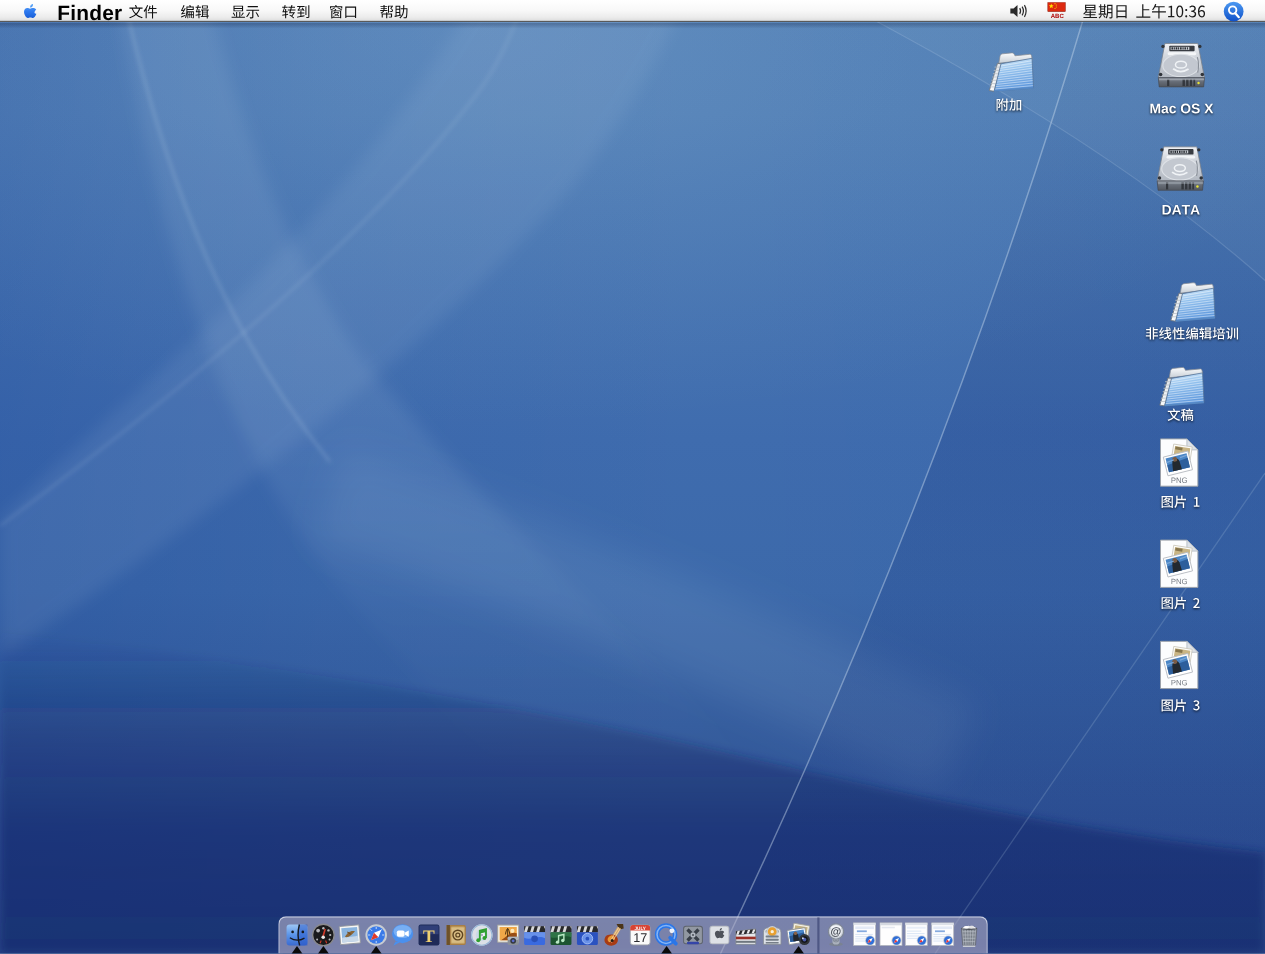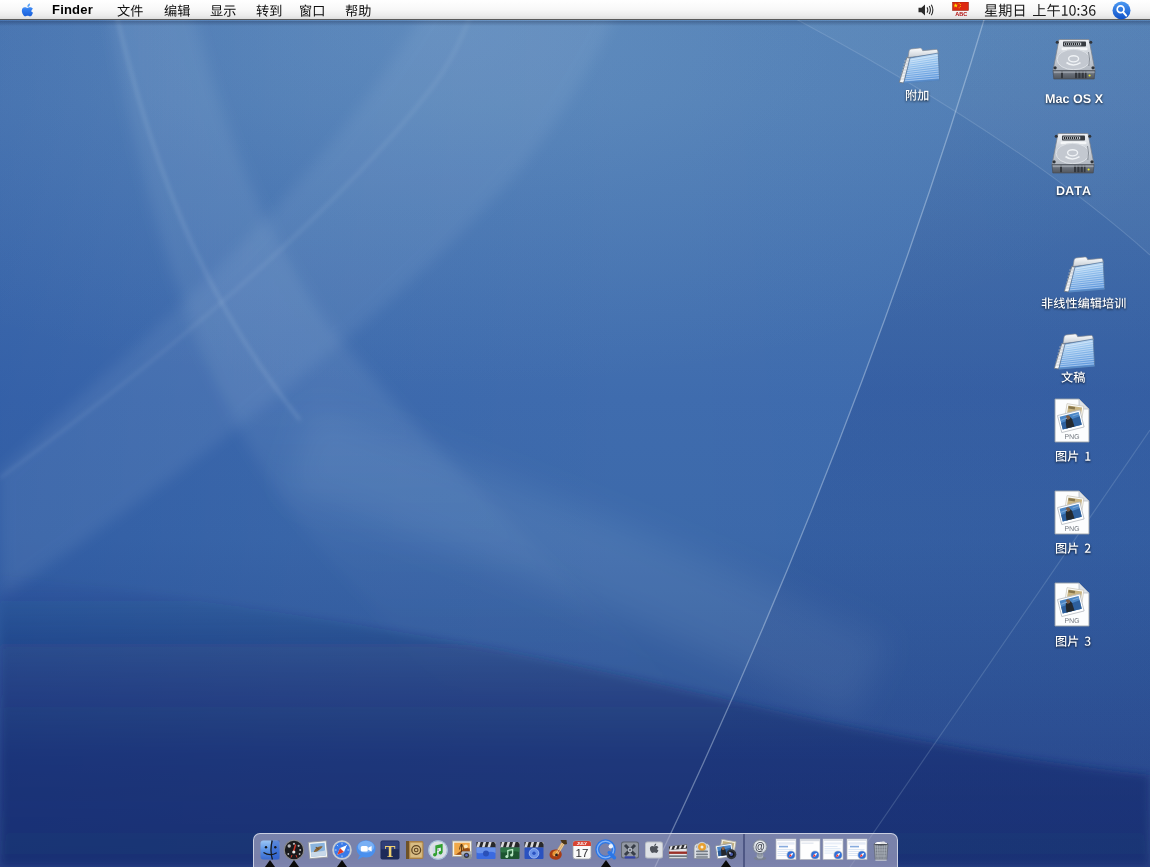--- a/index.html
+++ b/index.html
@@ -2,21 +2,21 @@
 <html><head><meta charset="utf-8"><style>
 *{margin:0;padding:0;box-sizing:border-box}
 html,body{width:1150px;height:867px;overflow:hidden;font-family:"Liberation Sans",sans-serif}
 #stage{position:relative;width:1150px;height:867px;overflow:hidden;background:#335590}
 #wall{position:absolute;left:0;top:0}
 #menubar{position:absolute;left:0;top:0;width:1150px;height:20px;
  background:linear-gradient(#ffffff,#f8f8f8 50%,#ececec 82%,#dedede);
  border-bottom:1px solid #5a5a5a}
 #menubar svg{position:absolute}
 #mbshadow{position:absolute;left:0;top:21px;width:1150px;height:5px;background:linear-gradient(rgba(10,20,50,0.28),rgba(10,20,50,0));}
-#mfinder{position:absolute;left:52px;top:2px;font-size:13px;font-weight:bold;color:#000;letter-spacing:0.2px}
+#mfinder{position:absolute;left:52px;top:2px;font-size:19px;font-weight:bold;color:#000;letter-spacing:0.2px}
 .dk{position:absolute}
 .dlb{filter:drop-shadow(0 1.2px 0.8px rgba(0,0,0,0.75))}
 #dockbg{position:absolute;left:253px;top:833px;width:645px;height:34px;
  background:rgba(180,178,203,0.62);border:1.5px solid rgba(235,240,250,0.7);
  border-bottom:none;border-radius:7px 7px 0 0}
 #docksep{position:absolute;left:742.5px;top:834px;width:2px;height:33px;background:rgba(56,64,112,0.65)}
 .dkico{position:absolute}
 .tri{position:absolute;top:860px;width:0;height:0;border-left:5.5px solid transparent;
  border-right:5.5px solid transparent;border-bottom:7px solid #0a0a0a}
 </style></head><body>

